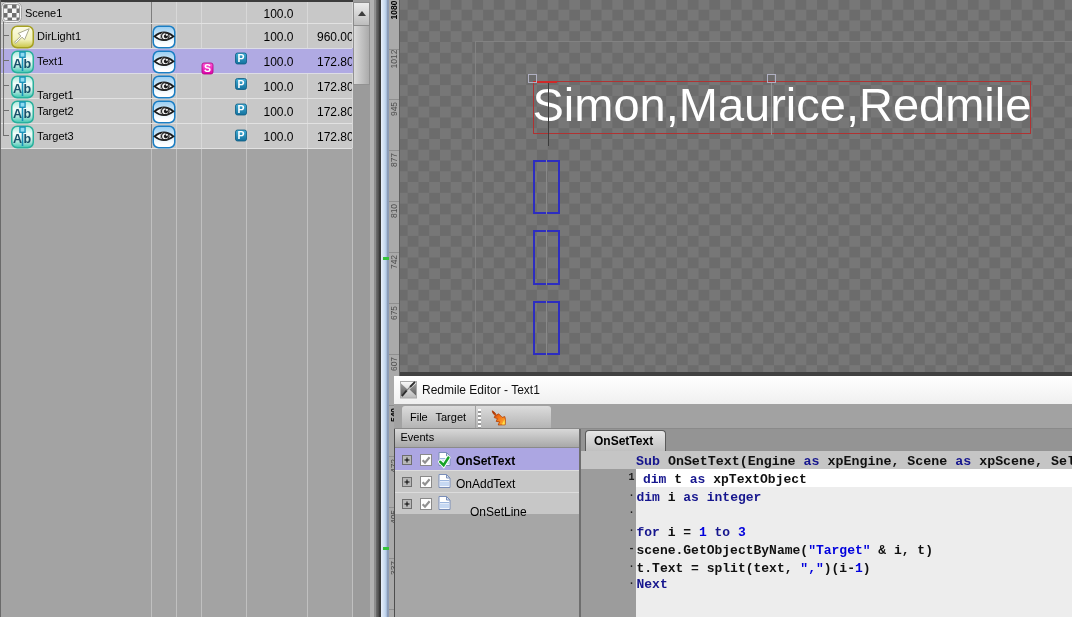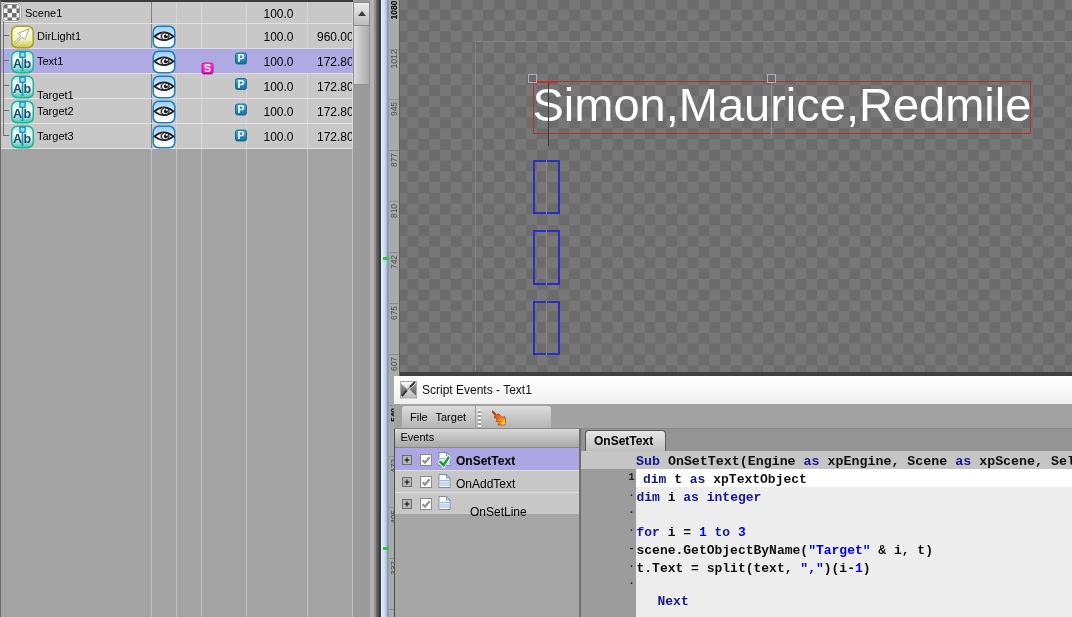--- a/index.html
+++ b/index.html
@@ -230,21 +230,21 @@
     <div class="abs" style="left:146px;top:301px;width:1px;height:54px;background:#888;"></div>
   </div>
 
   <div class="abs" style="left:400px;top:372px;width:672px;height:4px;background:#414141;"></div>
 
   <div class="abs" id="scriptwin" style="left:394px;top:376px;width:678px;height:241px;background:#a2a2a2;box-sizing:border-box;overflow:hidden;">
 
     <div class="abs" style="left:0;top:53px;width:2px;height:188px;background:#4e4e4e;"></div>
 
     <div class="abs" style="left:0;top:0;width:678px;height:28px;background:linear-gradient(#ffffff,#f0f0f0);"></div>
-    <div class="abs" style="left:28px;top:6.5px;font-size:12px;color:#101010;">Script Events - Text1</div>
+    <div class="abs" style="left:28px;top:6.5px;font-size:12px;color:#101010;">Redmile Editor - Text1</div>
     <svg class="abs" style="left:6px;top:5px;" width="17" height="18">
       <defs>
         <linearGradient id="gX" x1="0" y1="0" x2="0" y2="1">
           <stop offset="0" stop-color="#fafafa"></stop>
             <stop offset="1" stop-color="#b9b9b9"></stop>
         </linearGradient>
         <linearGradient id="gXd" x1="0" y1="0" x2="0" y2="1">
           <stop offset="0" stop-color="#9c9c9c"></stop>
             <stop offset="1" stop-color="#5e5e5e"></stop>
         </linearGradient>
@@ -342,17 +342,17 @@
       <div class="gt" style="left:226.5px;top:128.4px;">·</div>
       <div class="gt" style="left:226.5px;top:146.1px;">·</div>
       <div class="gt" style="left:226.5px;top:163.8px;">-</div>
       <div class="gt" style="left:226.5px;top:181.5px;">·</div>
       <div class="gt" style="left:226.5px;top:199.2px;">·</div>
       <div class="cl" style="top:95.1px;left:249px;"><span class="kw">dim</span> t <span class="kw">as</span> xpTextObject</div>
       <div class="cl" style="top:112.8px;left:242.5px;"><span class="kw">dim</span> i <span class="kw">as</span> <span class="kw">integer</span></div>
       <div class="cl" style="top:148.2px;left:242.5px;"><span class="kw">for</span> i = <span class="lit">1</span> <span class="kw">to</span> <span class="lit">3</span></div>
       <div class="cl" style="top:165.9px;left:242.5px;">scene.GetObjectByName(<span class="lit">"Target"</span> &amp; i, t)</div>
       <div class="cl" style="top:183.6px;left:242.5px;">t.Text = split(text, <span class="lit">","</span>)(i-<span class="lit">1</span>)</div>
-      <div class="cl" style="top:217px;left:242.5px;margin-left:21px;"><span class="kw">Next</span></div>
+      <div class="cl" style="top:200px;left:242.5px;"><span class="kw">Next</span></div>
     </div>
   </div>
 
 </div>
 
 </body></html>

